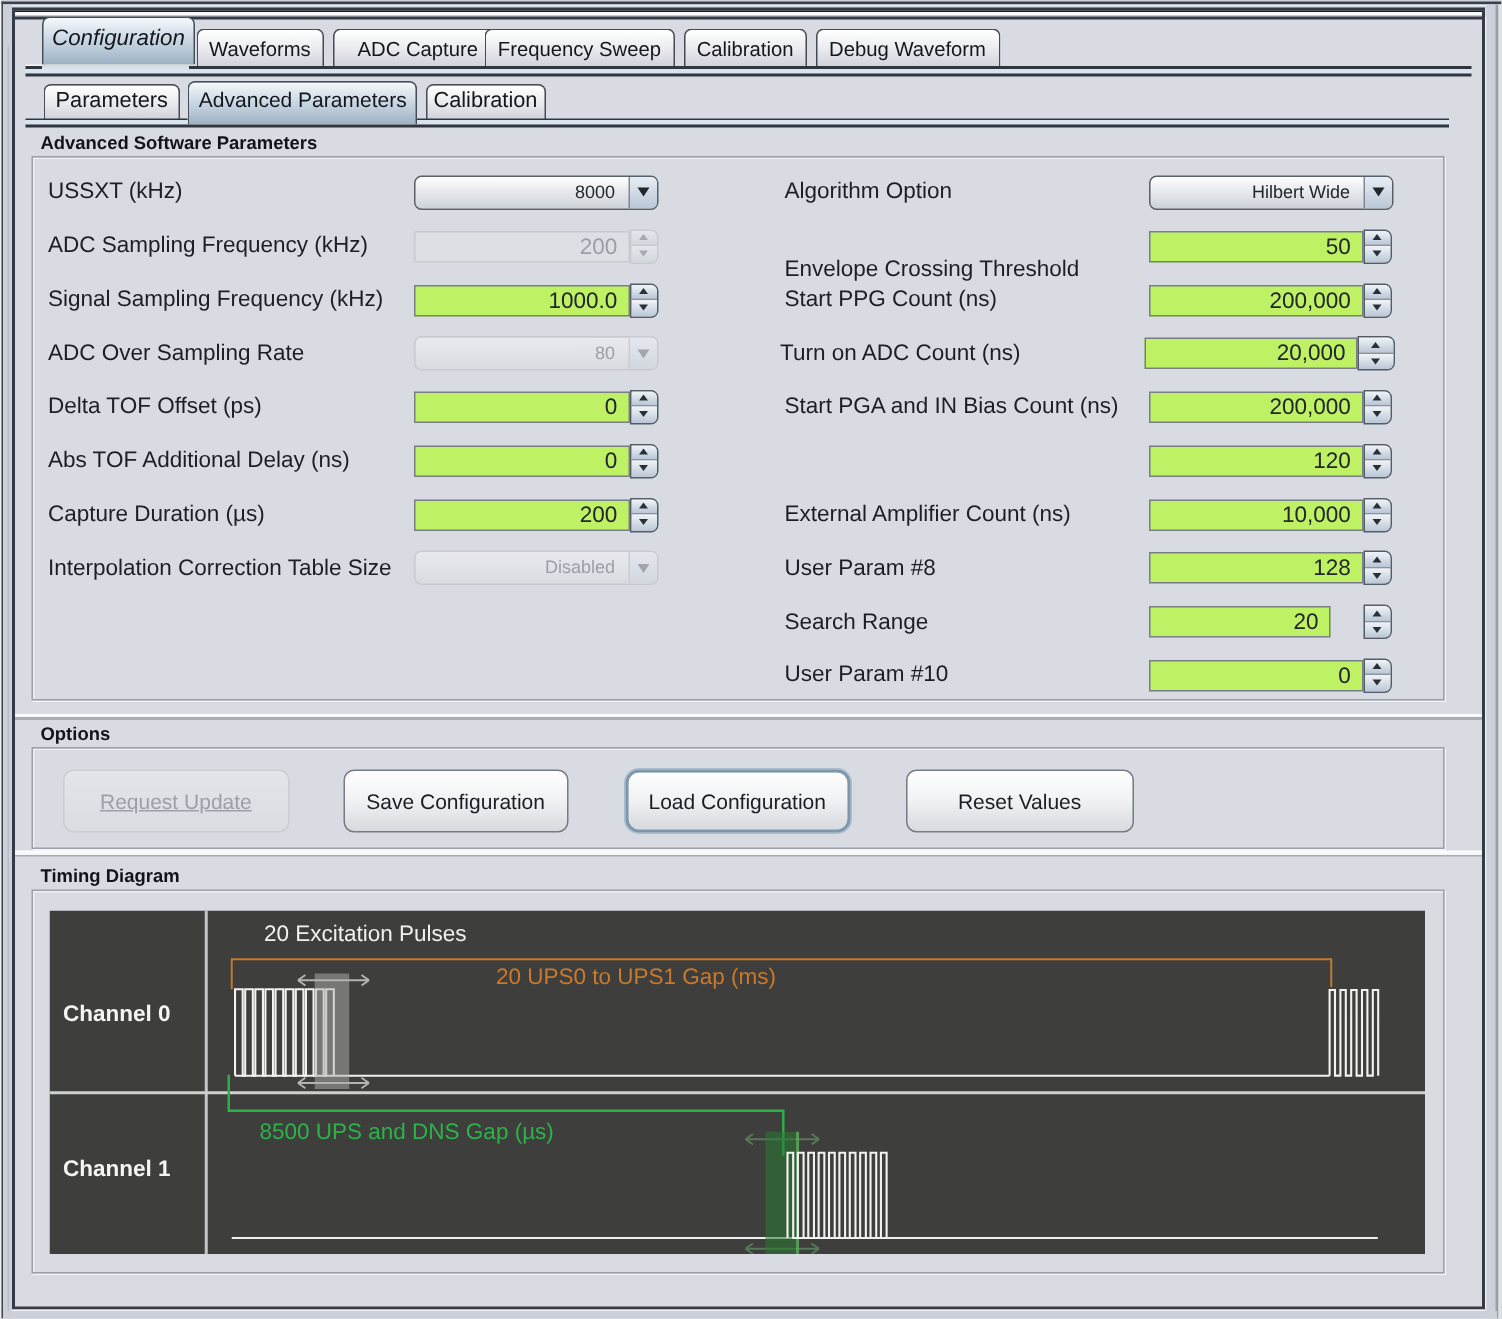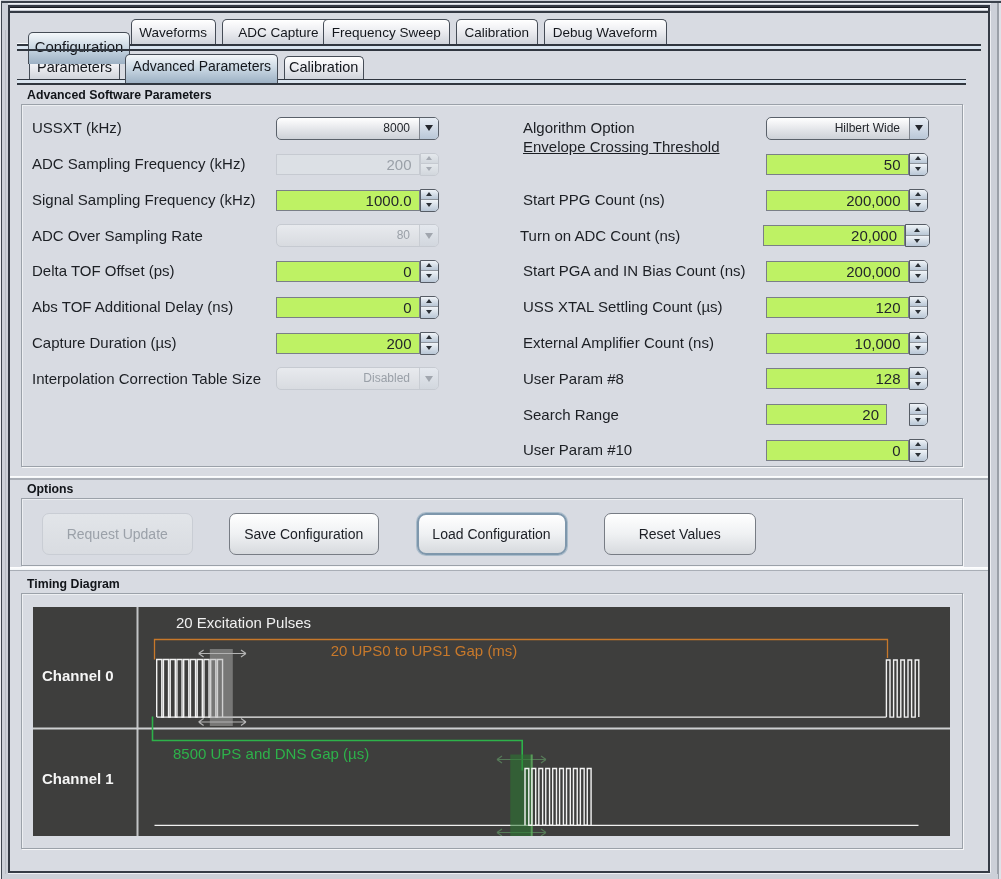--- a/index.html
+++ b/index.html
@@ -85,21 +85,21 @@
 
   <div class="abs" style="left:8px;top:871px;width:981.5px;height:1.5px;background:#353b45;"></div>
   <div class="abs" style="left:8px;top:872.5px;width:981.5px;height:1.5px;background:#eef0f4;"></div>
   <div class="abs" style="left:2px;top:874px;width:996px;height:5px;background:#ccd0d8;"></div>
 
   <div class="tabband" style="left:16.5px;top:45.4px;width:964px;height:3.4px;"></div>
   <div class="abs" style="left:16.5px;top:43px;width:11px;height:1.2px;background:#f4f7fa;z-index:1;"></div>
   <div class="tabline" style="left:16.5px;top:44.2px;width:11.5px;"></div>
   <div class="tabline" style="left:125.5px;top:44.2px;width:855px;"></div>
   <div class="tabline" style="left:16.5px;top:49px;width:964px;height:1.6px;z-index:4;"></div>
-<div class="tab sel" style="left:28px;top:32px;width:102px;height:31.799999999999997px;">Configuration</div>
+<div class="tab sel" style="left:28px;top:11px;width:102px;height:31.799999999999997px;font-style:italic;">Configuration</div>
 <div class="tab" style="left:131px;top:19.3px;width:84.5px;height:26.099999999999998px;">Waveforms</div>
 <div class="tab" style="left:221.5px;top:19.3px;width:114px;height:26.099999999999998px;">ADC Capture</div>
 <div class="tab" style="left:322.5px;top:19.3px;width:127.5px;height:26.099999999999998px;">Frequency Sweep</div>
 <div class="tab" style="left:455.5px;top:19.3px;width:82.5px;height:26.099999999999998px;">Calibration</div>
 <div class="tab" style="left:543.5px;top:19.3px;width:123.0px;height:26.099999999999998px;">Debug Waveform</div>
 
   <div class="tabband" style="left:16.5px;top:79.8px;width:949.5px;height:3.4px;"></div>
   <div class="tabline" style="left:16.5px;top:78.6px;width:108.8px;"></div>
   <div class="tabline" style="left:278.4px;top:78.6px;width:687.6px;"></div>
   <div class="tabline" style="left:16.5px;top:83.4px;width:949.5px;height:1.6px;z-index:4;"></div>
@@ -190,21 +190,21 @@
         <span class="arc"></span>
       </div>
     </div>
 <div class="lbl" style="left:523px;top:118px;">Algorithm Option</div>
 <div class="combo" style="left:766px;top:116.5px;width:163px;height:23px;">
       <span class="cval">Hilbert Wide</span>
       <div class="cbtn">
         <span class="arc"></span>
       </div>
     </div>
-<div class="lbl" style="left:523px;top:137px;text-decoration:underline;">Envelope Crossing Threshold</div>
+<div class="lbl" style="left:523px;top:170px;">Envelope Crossing Threshold</div>
 <div class="spin" style="left:766px;top:152.5px;width:162px;height:23px;">
       <div class="tf" style="width:142.5px;">50</div>
       <div class="sb" style="left:142.5px;width:19.5px;">
         <div class="sbu">
           <span class="aru"></span>
         </div>
         <div class="sbd">
           <span class="ard"></span>
         </div>
       </div>
@@ -238,21 +238,20 @@
       <div class="tf" style="width:142.5px;">200,000</div>
       <div class="sb" style="left:142.5px;width:19.5px;">
         <div class="sbu">
           <span class="aru"></span>
         </div>
         <div class="sbd">
           <span class="ard"></span>
         </div>
       </div>
     </div>
-<div class="lbl" style="left:523px;top:297px;">USS XTAL Settling Count (µs)</div>
 <div class="spin" style="left:766px;top:295.5px;width:162px;height:23px;">
       <div class="tf" style="width:142.5px;">120</div>
       <div class="sb" style="left:142.5px;width:19.5px;">
         <div class="sbu">
           <span class="aru"></span>
         </div>
         <div class="sbd">
           <span class="ard"></span>
         </div>
       </div>
@@ -306,21 +305,21 @@
       </div>
     </div>
 
   <div class="abs" style="left:9.5px;top:475.5px;width:978.5px;height:2.5px;background:linear-gradient(#ffffff,#f2f5f8);"></div>
   <div class="abs" style="left:9.5px;top:478px;width:978.5px;height:1.5px;background:#a9aeb6;"></div>
   <div class="abs" style="left:9.5px;top:567px;width:978.5px;height:2.5px;background:linear-gradient(#ffffff,#f2f5f8);"></div>
   <div class="abs" style="left:9.5px;top:569.5px;width:978.5px;height:1.5px;background:#a9aeb6;"></div>
 
   <div class="title" style="left:27px;top:482px;">Options</div>
   <div class="panel" style="left:20.5px;top:497.8px;width:942.5px;height:68.7px;"></div>
-<div class="btn dis" style="left:42px;width:150.5px;">Request Update</div>
+<div class="btn dis" style="left:42px;width:150.5px;text-decoration:underline;">Request Update</div>
 <div class="btn " style="left:229px;width:149.5px;">Save Configuration</div>
 <div class="btn focus" style="left:416.5px;width:150px;">Load Configuration</div>
 <div class="btn " style="left:603.5px;width:152.5px;">Reset Values</div>
 
   <div class="title" style="left:27px;top:576.5px;">Timing Diagram</div>
   <div class="panel" style="left:20.5px;top:592.8px;width:942.5px;height:256.7px;"></div>
 <svg class="diag" width="917" height="229" viewBox="0 0 917 229">
 <rect x="0" y="0" width="917" height="229" fill="#3e3e3d"></rect>
 <rect x="103.5" y="0" width="2" height="229" fill="#c2c4c6"></rect>
 <rect x="0" y="120.5" width="917" height="2" fill="#cdcfd1"></rect>

